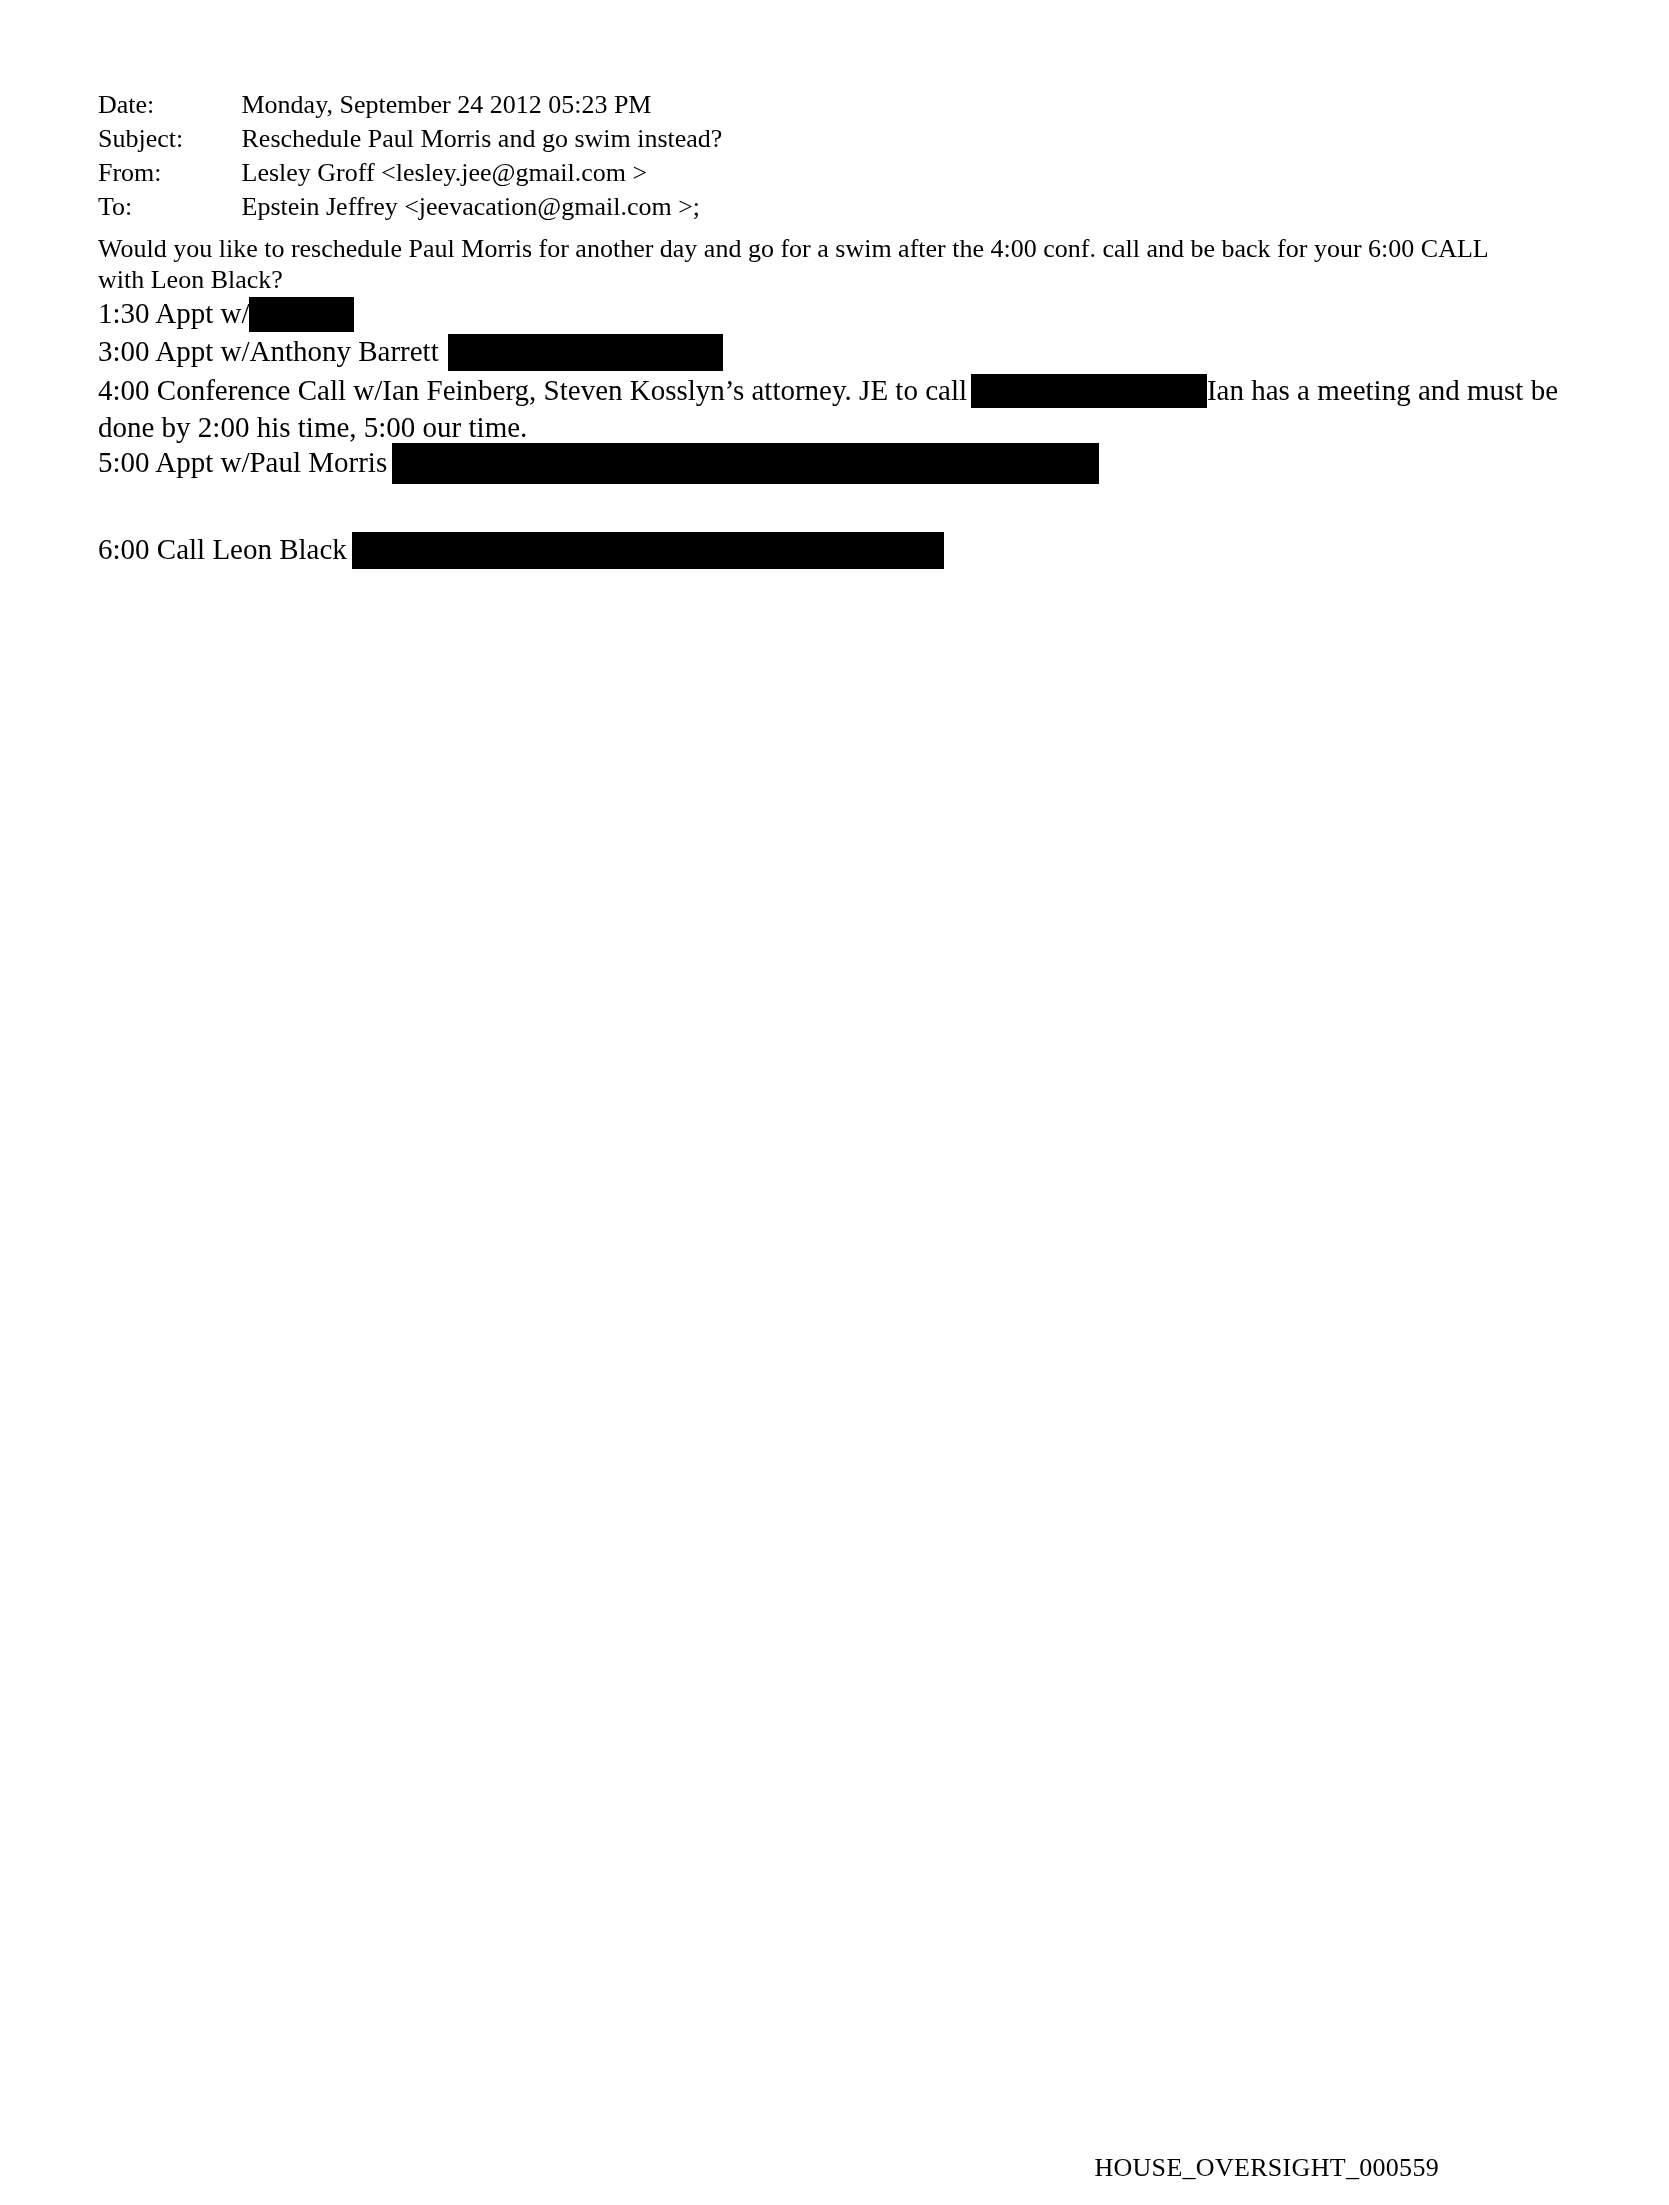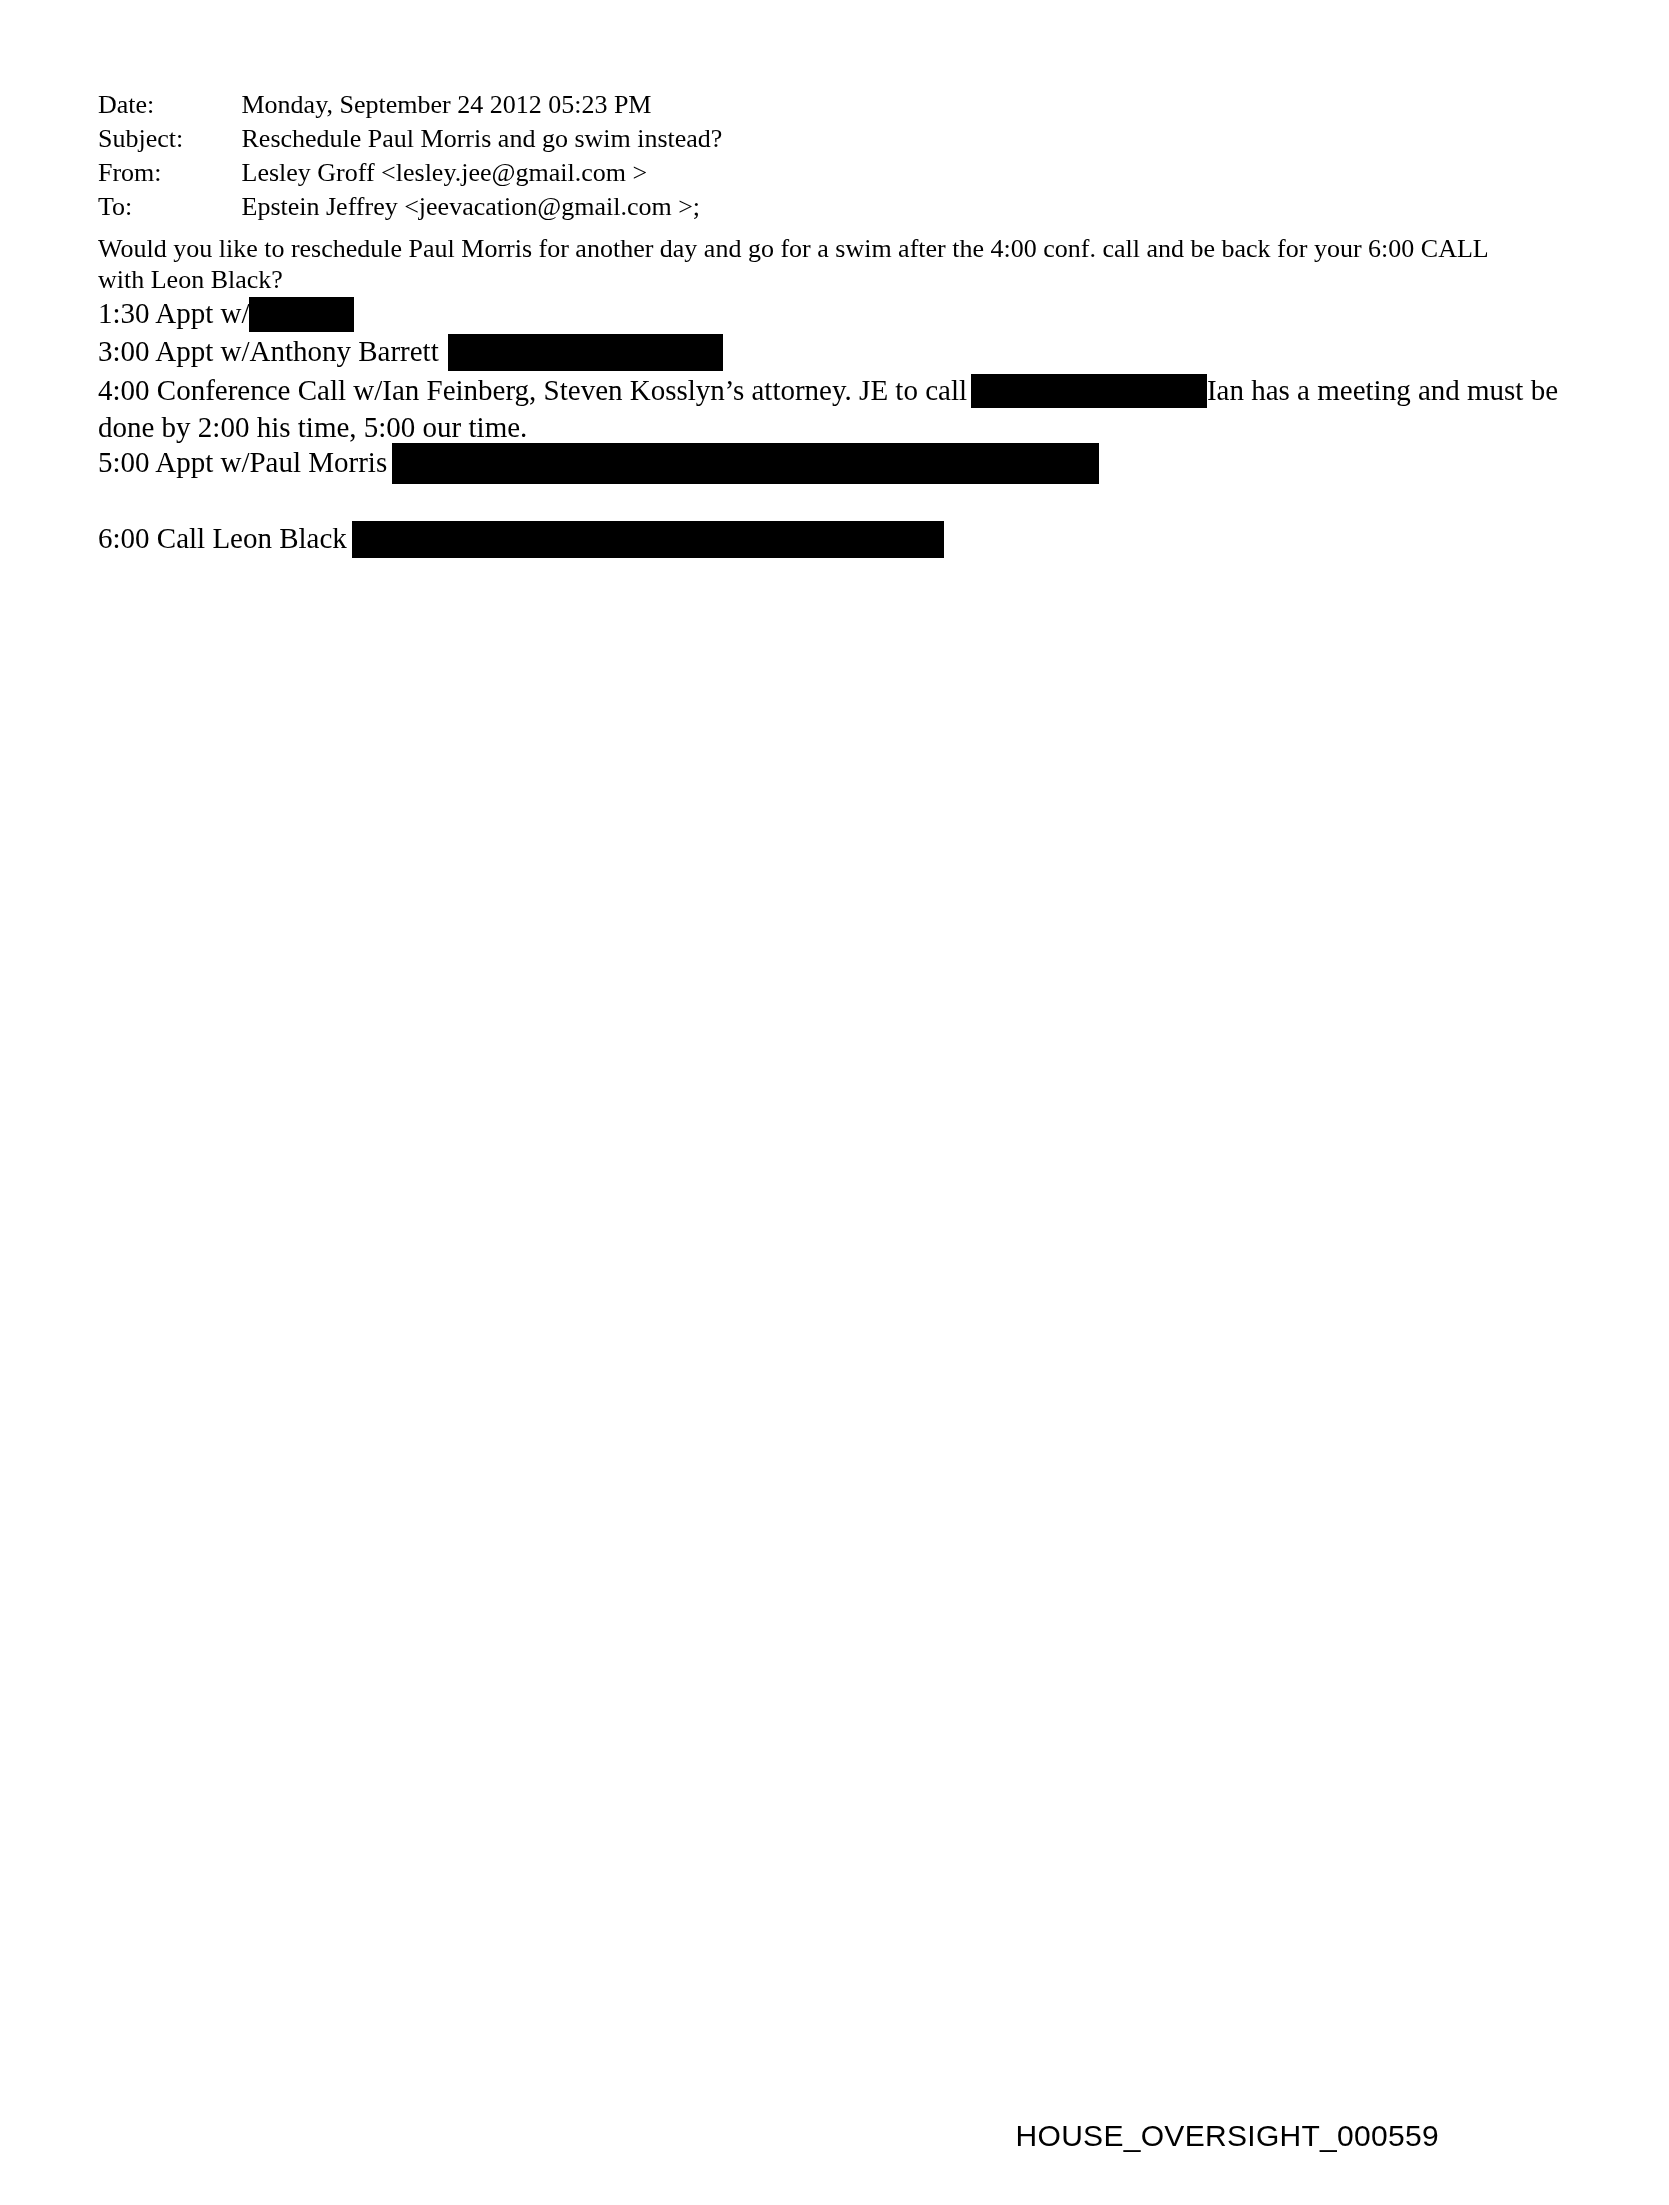--- a/index.html
+++ b/index.html
@@ -50,21 +50,21 @@
     margin-top: 5.2px;
     width: 1434px;
   }
   .appt {
     font-size: 29px;
     line-height: 1.2;
     position: relative;
     width: 1473px;
   }
   .appt.tight {
-    margin-top: 35px;
+    margin-top: 46px;
   }
   .appt-text {
     display: inline;
   }
   .redact {
     display: inline-block;
     background: #000000;
     vertical-align: middle;
     position: relative;
     top: -2px;
@@ -73,23 +73,23 @@
   .r2 { width: 275px; height: 37px; margin-left: 9.2px; }
   .r3 { width: 236px; height: 34px; margin-left: 3.9px; }
   .r4 { width: 707px; height: 41px; margin-left: 5.2px; }
   .r5 { width: 592px; height: 37px; margin-left: 5.2px; }
   .appt-continue {
     display: inline;
   }
   .footer {
     position: absolute;
     right: 98px;
-    bottom: 52px;
-    font-size: 30px;
-    font-family: Liberation Sans, sans-serif;
+    bottom: 22px;
+    font-size: 26px;
+    font-family: Liberation Serif, serif;
     letter-spacing: 0.3px;
   }
 </style>
 </head>
 <body>
 
 <div class="page">
 
   <div class="doc">
 

